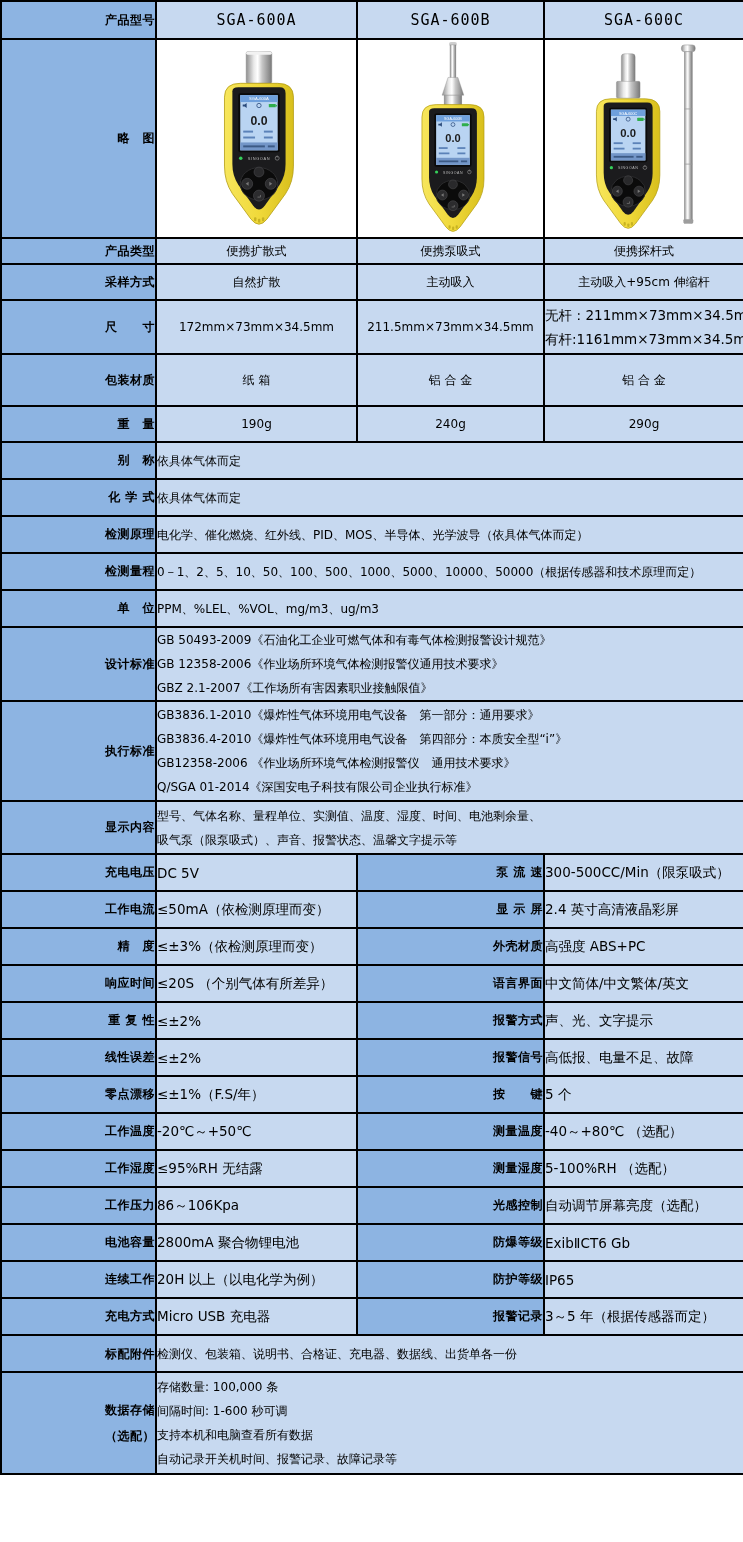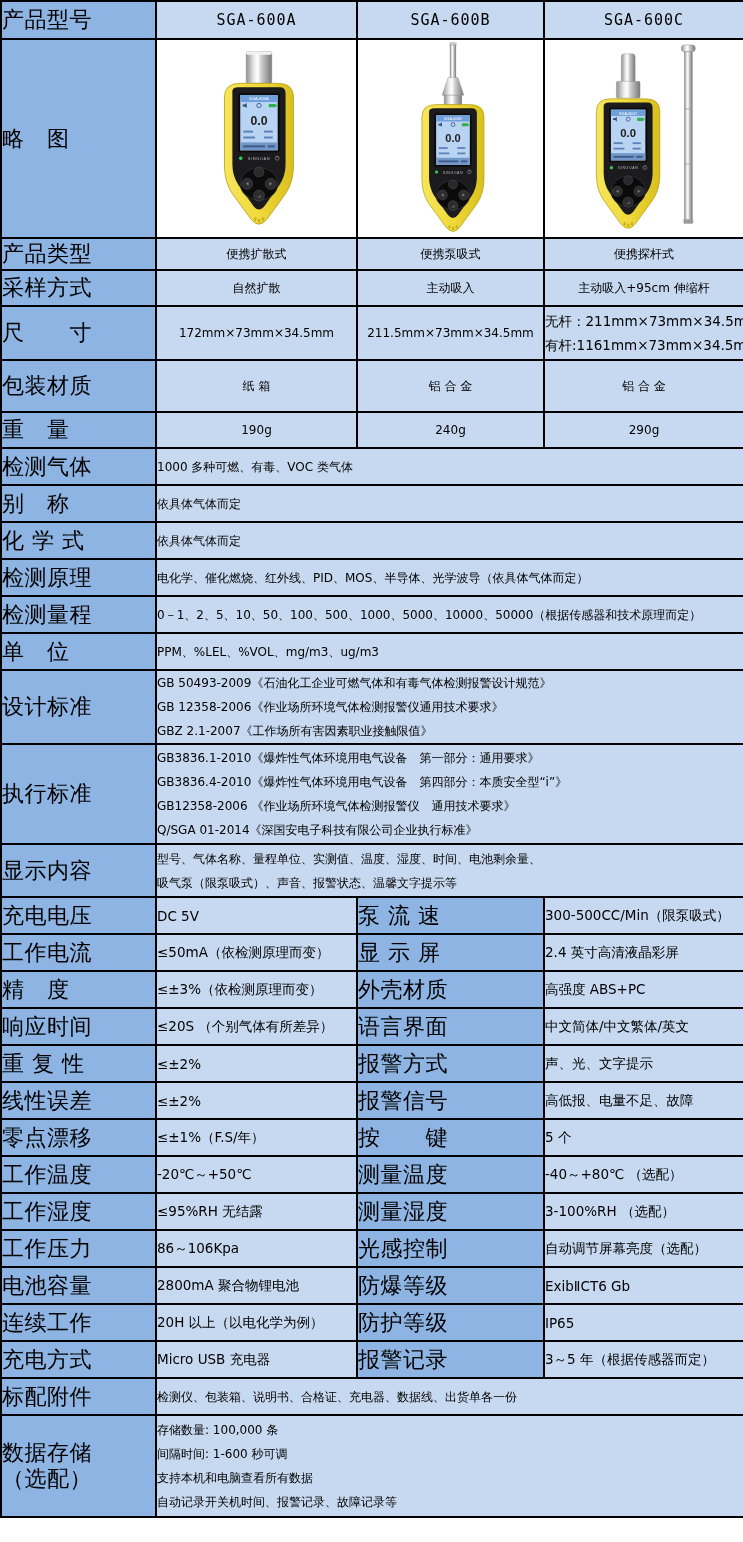--- a/index.html
+++ b/index.html
@@ -1,19 +1,19 @@
 <!DOCTYPE html>
 <html><head>
 <meta charset="utf-8">
 <style>
   html,body { margin:0; padding:0; background:#ffffff; }
   body { width:743px; font-family:"DejaVu Sans","Liberation Sans",sans-serif; color:#000; }
   table.spec { border-collapse:collapse; width:743px; table-layout:fixed; }
   table.spec td, table.spec th { border:2px solid #000000; padding:0; overflow:hidden; vertical-align:middle; }
-  .lbl { font-weight:normal; font-size:22px; text-align:left; letter-spacing:0.5px; }
+  .lbl { font-weight:bold; font-size:12px; text-align:right; letter-spacing:0.5px; }
   .val { font-size:14px; }
   .cen { text-align:center; }
   .lft { text-align:left; padding-left:11px; padding-right:4px; }
   .model { font-family:"DejaVu Sans Mono","Liberation Mono",monospace; font-size:15px; letter-spacing:1px; text-align:center; }
   .photo { text-align:center; vertical-align:middle; }
   .line { line-height:24px; white-space:nowrap; font-size:12px; }
   .lbl .line2 { line-height:26px; white-space:nowrap; }
   .dim .line { font-size:13.5px; }
   .pairval { font-size:13.5px; }
   svg { display:block; margin:0 auto; }
@@ -274,26 +274,20 @@
             <div class="line" style="white-space:nowrap">190g</div>
           </td>
           <td class="val cen" style="background:#C7D9F0">
             <div class="line" style="white-space:nowrap">240g</div>
           </td>
           <td class="val cen" style="background:#C7D9F0">
             <div class="line" style="white-space:nowrap">290g</div>
           </td>
         </tr>
         <tr style="height:37px">
-          <td class="lbl" style="background:#8DB4E2">检测气体</td>
-          <td class="val lft" colspan="3" style="background:#C7D9F0">
-            <div class="line">1000 多种可燃、有毒、VOC 类气体</div>
-          </td>
-        </tr>
-        <tr style="height:37px">
           <td class="lbl" style="background:#8DB4E2">别　称</td>
           <td class="val lft" colspan="3" style="background:#C7D9F0">
             <div class="line">依具体气体而定</div>
           </td>
         </tr>
         <tr style="height:37px">
           <td class="lbl" style="background:#8DB4E2">化 学 式</td>
           <td class="val lft" colspan="3" style="background:#C7D9F0">
             <div class="line">依具体气体而定</div>
           </td>
@@ -385,21 +379,21 @@
         <tr style="height:37px">
     <td class="lbl" style="background:#8DB4E2">工作温度</td>
     <td class="val lft pairval" style="background:#C7D9F0">-20℃～+50℃</td>
     <td class="lbl" style="background:#8DB4E2">测量温度</td>
     <td class="val lft pairval" style="background:#C7D9F0">-40～+80℃ （选配）</td>
   </tr>
         <tr style="height:37px">
     <td class="lbl" style="background:#8DB4E2">工作湿度</td>
     <td class="val lft pairval" style="background:#C7D9F0">≤95%RH 无结露</td>
     <td class="lbl" style="background:#8DB4E2">测量湿度</td>
-    <td class="val lft pairval" style="background:#C7D9F0">3-100%RH （选配）</td>
+    <td class="val lft pairval" style="background:#C7D9F0">5-100%RH （选配）</td>
   </tr>
         <tr style="height:37px">
     <td class="lbl" style="background:#8DB4E2">工作压力</td>
     <td class="val lft pairval" style="background:#C7D9F0">86～106Kpa</td>
     <td class="lbl" style="background:#8DB4E2">光感控制</td>
     <td class="val lft pairval" style="background:#C7D9F0">自动调节屏幕亮度（选配）</td>
   </tr>
         <tr style="height:37px">
     <td class="lbl" style="background:#8DB4E2">电池容量</td>
     <td class="val lft pairval" style="background:#C7D9F0">2800mA 聚合物锂电池</td>

